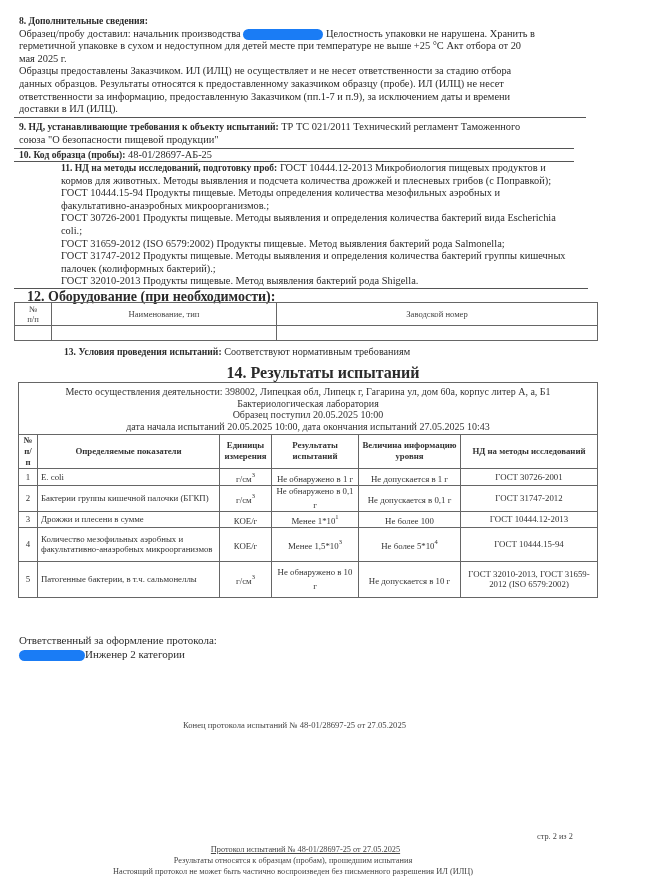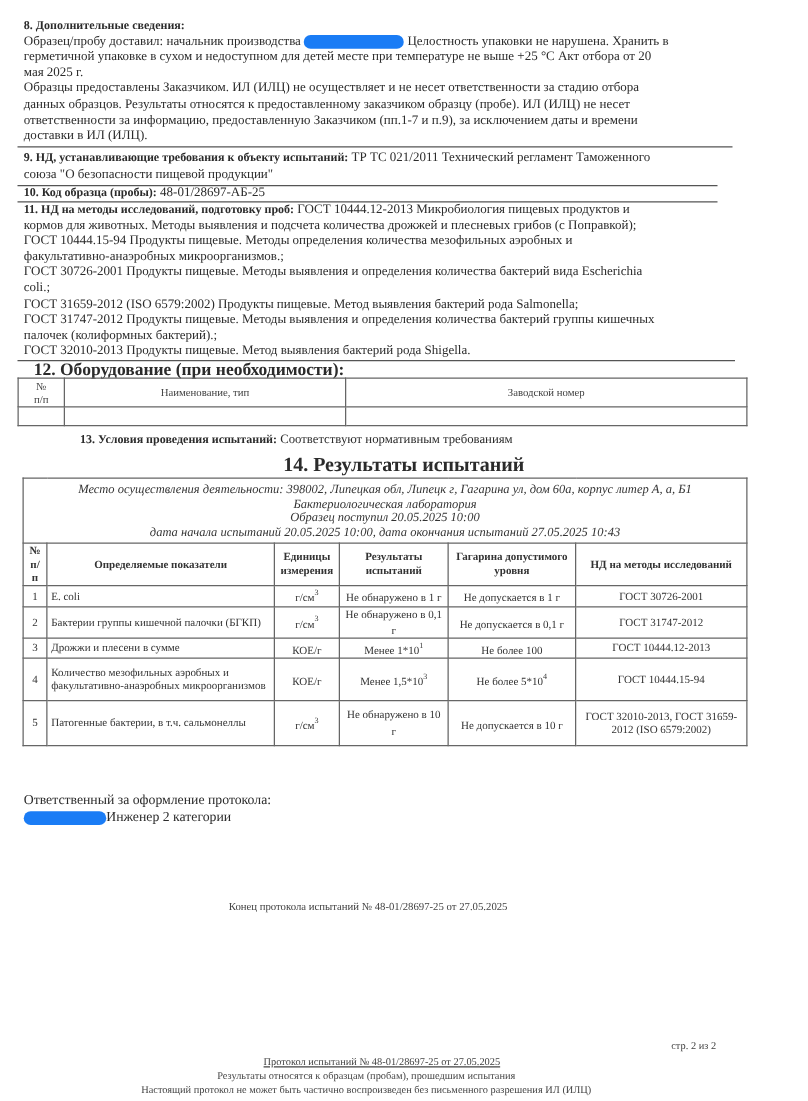--- a/index.html
+++ b/index.html
@@ -47,21 +47,21 @@
   <div>союза "О безопасности пищевой продукции"</div>
 </div>
 <div class="rule" style="top:148px;width:560px;"></div>
 
 <div class="sec" style="top:149px;">
   <span class="b">10. Код образца (пробы):</span>
   <span>48-01/28697-АБ-25</span>
 </div>
 <div class="rule" style="top:161px;width:560px;"></div>
 
-<div class="sec" style="top:162px;">
+<div class="sec" style="top:162px;margin-left:42px;">
   <div>
     <span class="b">11. НД на методы исследований, подготовку проб:</span>
     <span>ГОСТ 10444.12-2013 Микробиология пищевых продуктов и</span>
   </div>
   <div>кормов для животных. Методы выявления и подсчета количества дрожжей и плесневых грибов (с Поправкой);</div>
   <div>ГОСТ 10444.15-94 Продукты пищевые. Методы определения количества мезофильных аэробных и</div>
   <div>факультативно-анаэробных микроорганизмов.;</div>
   <div>ГОСТ 30726-2001 Продукты пищевые. Методы выявления и определения количества бактерий вида Escherichia</div>
   <div>coli.;</div>
   <div>ГОСТ 31659-2012 (ISO 6579:2002) Продукты пищевые. Метод выявления бактерий рода Salmonella;</div>
@@ -91,33 +91,33 @@
 <div class="abs" style="left:19px;top:346px;font-size:10.2px;margin-left:45px;">
   <span class="b">13. Условия проведения испытаний:</span>
   <span>Соответствуют нормативным требованиям</span>
 </div>
 
 <div class="abs b" style="left:0;width:646px;top:364px;text-align:center;font-size:16px;">14. Результаты испытаний</div>
 
 <table class="res" style="left:18px;top:382px;width:580px;">
   <tbody>
       <tr>
-    <td colspan="6" class="c" style="font-size:10px;line-height:11.7px;padding:3px 2px 1px;font-style:italic;">
+    <td colspan="6" class="c" style="font-size:10px;line-height:11.7px;padding:3px 2px 1px;">
       <div>Место осуществления деятельности: 398002, Липецкая обл, Липецк г, Гагарина ул, дом 60а, корпус литер А, а, Б1</div>
       <div>Бактериологическая лаборатория</div>
       <div>Образец поступил 20.05.2025 10:00</div>
       <div>дата начала испытаний 20.05.2025 10:00, дата окончания испытаний 27.05.2025 10:43</div>
     </td>
   </tr>
   <tr style="height:25px;">
     <th style="width:12px;" class="c">№ п/п</th>
     <th style="width:175px;" class="c">Определяемые показатели</th>
     <th style="width:45px;" class="c">Единицы измерения</th>
     <th style="width:80px;" class="c">Результаты испытаний</th>
-    <th style="width:95px;" class="c">Гагарина допустимого уровня</th>
+    <th style="width:95px;" class="c">Величина информацию уровня</th>
     <th class="c">НД на методы исследований</th>
   </tr>
   </tbody>
     <tbody id="results-body">
       <tr style="height: 17px;">
         <td class="c"><span>1</span></td>
         <td><span>E. coli</span></td>
         <td class="c"><span>г/см</span><sup>3</sup></td>
         <td class="c"><span>Не обнаружено в 1 г</span><sup></sup></td>
         <td class="c"><span>Не допускается в 1 г</span><sup></sup></td>

